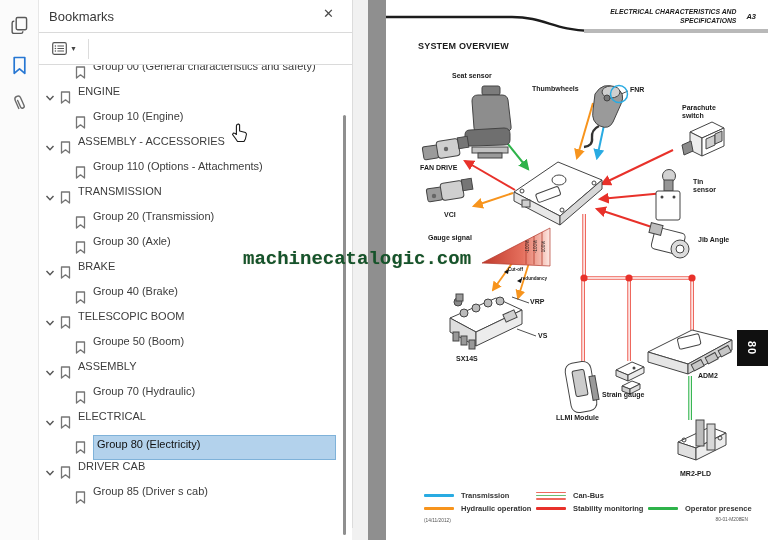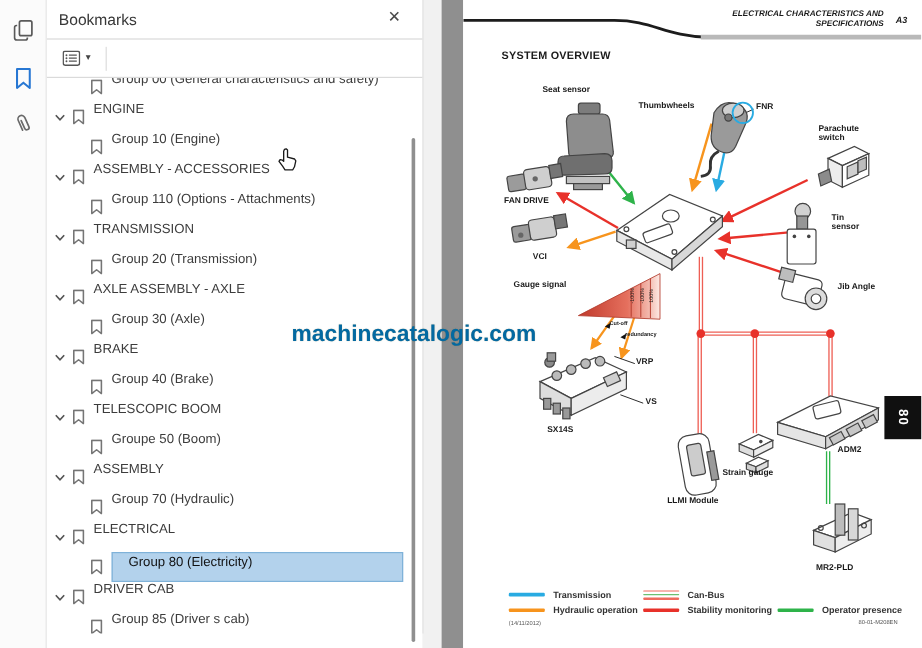--- a/index.html
+++ b/index.html
@@ -20,21 +20,21 @@
   .tb-sep{width:1px;height:20px;background:#dcdcdc;margin-left:6px;}
 
   .bm-tree{position:absolute;left:0;top:65px;right:0;bottom:0;overflow:hidden;}
   .bm-row{height:25px;display:flex;font-size:11px;color:#3c3c3c;padding-left:7px;cursor:pointer;}
   .bm-row:first-child{margin-top:-5px;}
   .bm-row .chev{width:15px;display:flex;align-items:center;flex:0 0 15px;}
   .bm-row .bm-ic{width:15px;display:flex;align-items:center;flex:0 0 15px;}
   .bm-row .bm-label{margin-left:3px;white-space:nowrap;}
   .bm-row.child .chev{visibility:hidden;}
   .bm-row.child .bm-ic{margin-left:15px;}
-  .bm-row.sel .bm-label{background:#b3d2ec;border:1px solid #7fb2d9;flex:1;margin-right:16px;padding:2px 13px;color:#111;}
+  .bm-row.sel .bm-label{background:#b3d2ec;border:1px solid #7fb2d9;flex:1;margin-right:16px;padding:2px 3px;color:#111;}
   .sb-scroll{position:absolute;right:6px;top:115px;width:3px;height:420px;background:#8f8f8f;border-radius:2px;cursor:pointer;}
 
   
   .gutter{position:absolute;left:352px;top:0;width:16px;height:540px;background:#f1f1f1;}
   .canvas-bg{position:absolute;left:368px;top:0;width:18px;height:540px;background:#8f8f8f;}
   .page{position:absolute;left:386px;top:0;width:382px;height:540px;background:#ffffff;overflow:hidden;}
 
   .pg-header{position:absolute;right:12px;top:8px;display:flex;align-items:center;gap:10px;z-index:3;}
   .hdr-lines{font-size:6.8px;font-weight:bold;font-style:italic;color:#1a1a1a;text-align:right;line-height:1.3;}
   .hdr-ref{font-size:7.5px;font-weight:bold;font-style:italic;color:#1a1a1a;}
@@ -51,21 +51,21 @@
   .leg-row{display:flex;height:13px;align-items:center;}
   .leg-item{width:112px;display:flex;align-items:center;}
   .leg-swatch{width:30px;height:2.6px;border-radius:1px;flex:0 0 30px;}
   .leg-swatch.striped{height:8px;display:flex;flex-direction:column;justify-content:space-between;background:transparent;}
   .leg-swatch.striped i{display:block;height:1.6px;border-radius:1px;}
   .leg-label{font-size:7.5px;font-weight:600;color:#333;margin-left:7px;white-space:nowrap;}
 
   .pg-foot-date{position:absolute;left:38px;top:518px;font-size:4.8px;color:#555;z-index:3;}
   .pg-foot-code{position:absolute;right:20px;top:517px;font-size:4.8px;color:#555;z-index:3;}
 
-  .watermark{position:absolute;left:243px;top:268px;font-size:19px;font-weight:bold;color:#0369a1;z-index:9;text-shadow:0 0 1px rgba(130,95,0,.35);white-space:nowrap;}
+  .watermark{position:absolute;left:243px;top:248px;font-size:19px;font-weight:bold;color:#14532d;z-index:9;text-shadow:0 0 1px rgba(130,95,0,.35);white-space:nowrap;font-family:Liberation Mono, monospace;}
   .cursor{position:absolute;left:231px;top:123px;z-index:10;}
 
   svg{display:block;}
   .diagram-svg{position:absolute;left:0;top:0;z-index:2;}
   .swoosh-svg{position:absolute;left:0;top:0;z-index:1;}
 </style>
 </head>
 <body>
 
 <div class="rail">
@@ -201,33 +201,20 @@
           </svg>
     </span>
     <span class="bm-ic">
       <svg width="11" height="13" viewBox="0 0 11 13">
             <path d="M1.5 1 h8 v11 l-4 -3.2 l-4 3.2 z" fill="none" stroke="#757575" stroke-width="1.3" stroke-linejoin="round"></path>
           </svg>
     </span>
     <span class="bm-label">Group 20 (Transmission)</span>
   </div>
 
-  <div class="bm-row">
-    <span class="chev">
-      <svg width="10" height="10" viewBox="0 0 10 10">
-            <polyline points="1.5,3 5,6.8 8.5,3" fill="none" stroke="#555" stroke-width="1.4"></polyline>
-          </svg>
-    </span>
-    <span class="bm-ic">
-      <svg width="11" height="13" viewBox="0 0 11 13">
-            <path d="M1.5 1 h8 v11 l-4 -3.2 l-4 3.2 z" fill="none" stroke="#757575" stroke-width="1.3" stroke-linejoin="round"></path>
-          </svg>
-    </span>
-    <span class="bm-label">AXLE ASSEMBLY - AXLE</span>
-  </div>
 
   <div class="bm-row child">
     <span class="chev">
       <svg width="10" height="10" viewBox="0 0 10 10">
             <polyline points="1.5,3 5,6.8 8.5,3" fill="none" stroke="#555" stroke-width="1.4"></polyline>
           </svg>
     </span>
     <span class="bm-ic">
       <svg width="11" height="13" viewBox="0 0 11 13">
             <path d="M1.5 1 h8 v11 l-4 -3.2 l-4 3.2 z" fill="none" stroke="#757575" stroke-width="1.3" stroke-linejoin="round"></path>

